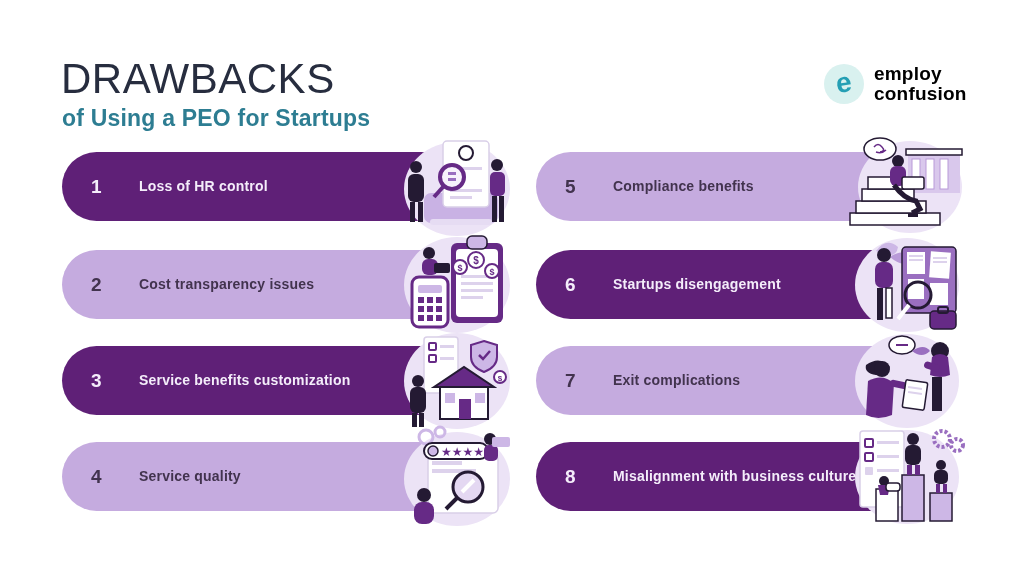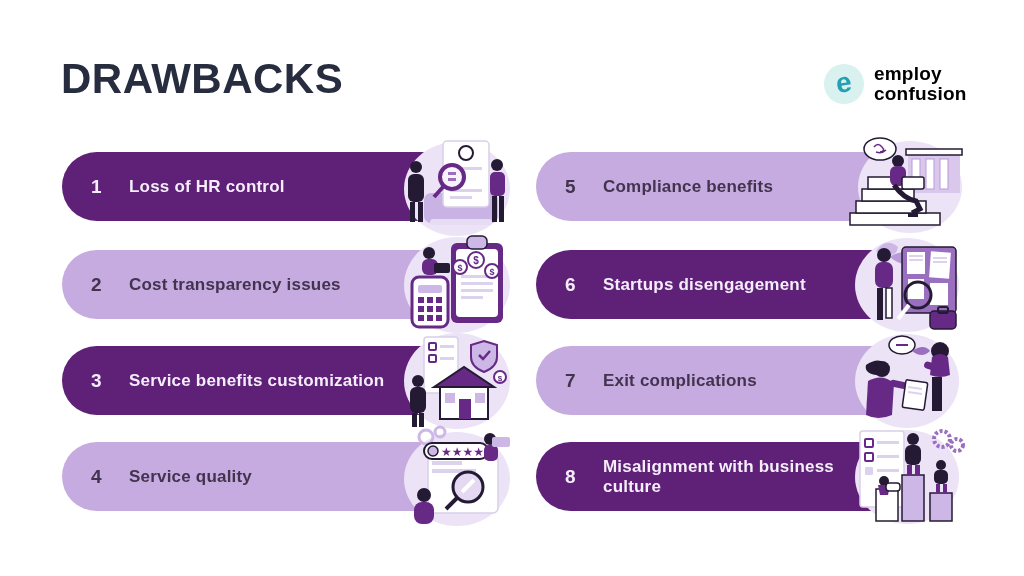--- a/index.html
+++ b/index.html
@@ -4,21 +4,21 @@
 <style>
   * { margin:0; padding:0; box-sizing:border-box; }
   html,body { width:1024px; height:576px; }
   body { font-family:"Liberation Sans", sans-serif; background:#f2f2f2; }
   .canvas {
     position:relative; width:1024px; height:576px; background:#ffffff; overflow:hidden;
   }
   
   .title {
     position:absolute; left:61px; top:55px;
-    font-size:42px; font-weight:700; letter-spacing:0.5px; color:#272d3f;
+    font-size:42px; font-weight:400; letter-spacing:0.5px; color:#272d3f;
   }
   .subtitle {
     position:absolute; left:62px; top:105px;
     font-size:23px; font-weight:600; color:#2d7d92; letter-spacing:0.2px;
   }
   
   .logo { position:absolute; left:824px; top:64px; display:flex; align-items:center; gap:10px; }
   .logo-mark {
     width:40px; height:40px; border-radius:50%; background:#d9f1ef;
     display:flex; align-items:center; justify-content:center;
@@ -29,37 +29,38 @@
   }
   .logo-text { font-size:19px; font-weight:800; color:#000000; line-height:20px; letter-spacing:0.2px; }
   
   .pill {
     position:absolute; height:69px; width:394px; border-radius:35px;
     display:flex; align-items:center; padding-left:29px;
   }
   .pill.dark { background:#5f2077; color:#f4edfa; }
   .pill.light { background:#c5abdf; color:#42334e; }
   .pill .num { font-size:19px; font-weight:700; width:18px; flex:none; }
-  .pill .label { font-size:17px; font-weight:600; margin-left:20px; letter-spacing:0.2px; line-height:1.15; max-width:275px; }
+  .pill .label { font-size:14px; font-weight:600; margin-left:30px; letter-spacing:0.2px; line-height:1.15; max-width:275px; }
   .c1 { left:62px; }
   .c2 { left:536px; }
   .r1 { top:152px; } .r2 { top:250px; } .r3 { top:346px; } .r4 { top:442px; }
   .illu {
     position:absolute; width:122px; height:104px; top:-17px; z-index:2;
   }
   .c1 .illu { right:-62px; }
   .c2 .illu { right:-38px; }
   .illu svg { width:122px; height:104px; display:block; }
 </style>
 </head>
 <body>
 
 <div class="canvas">
 
   <div class="title">DRAWBACKS</div>
+  <div class="subtitle">of Using a PEO for Startups</div>
 
   <div class="logo">
     <div class="logo-mark">
         <span>e</span>
       </div>
     <div class="logo-text">
       <div>employ</div>
       <div>confusion</div>
     </div>
   </div>

